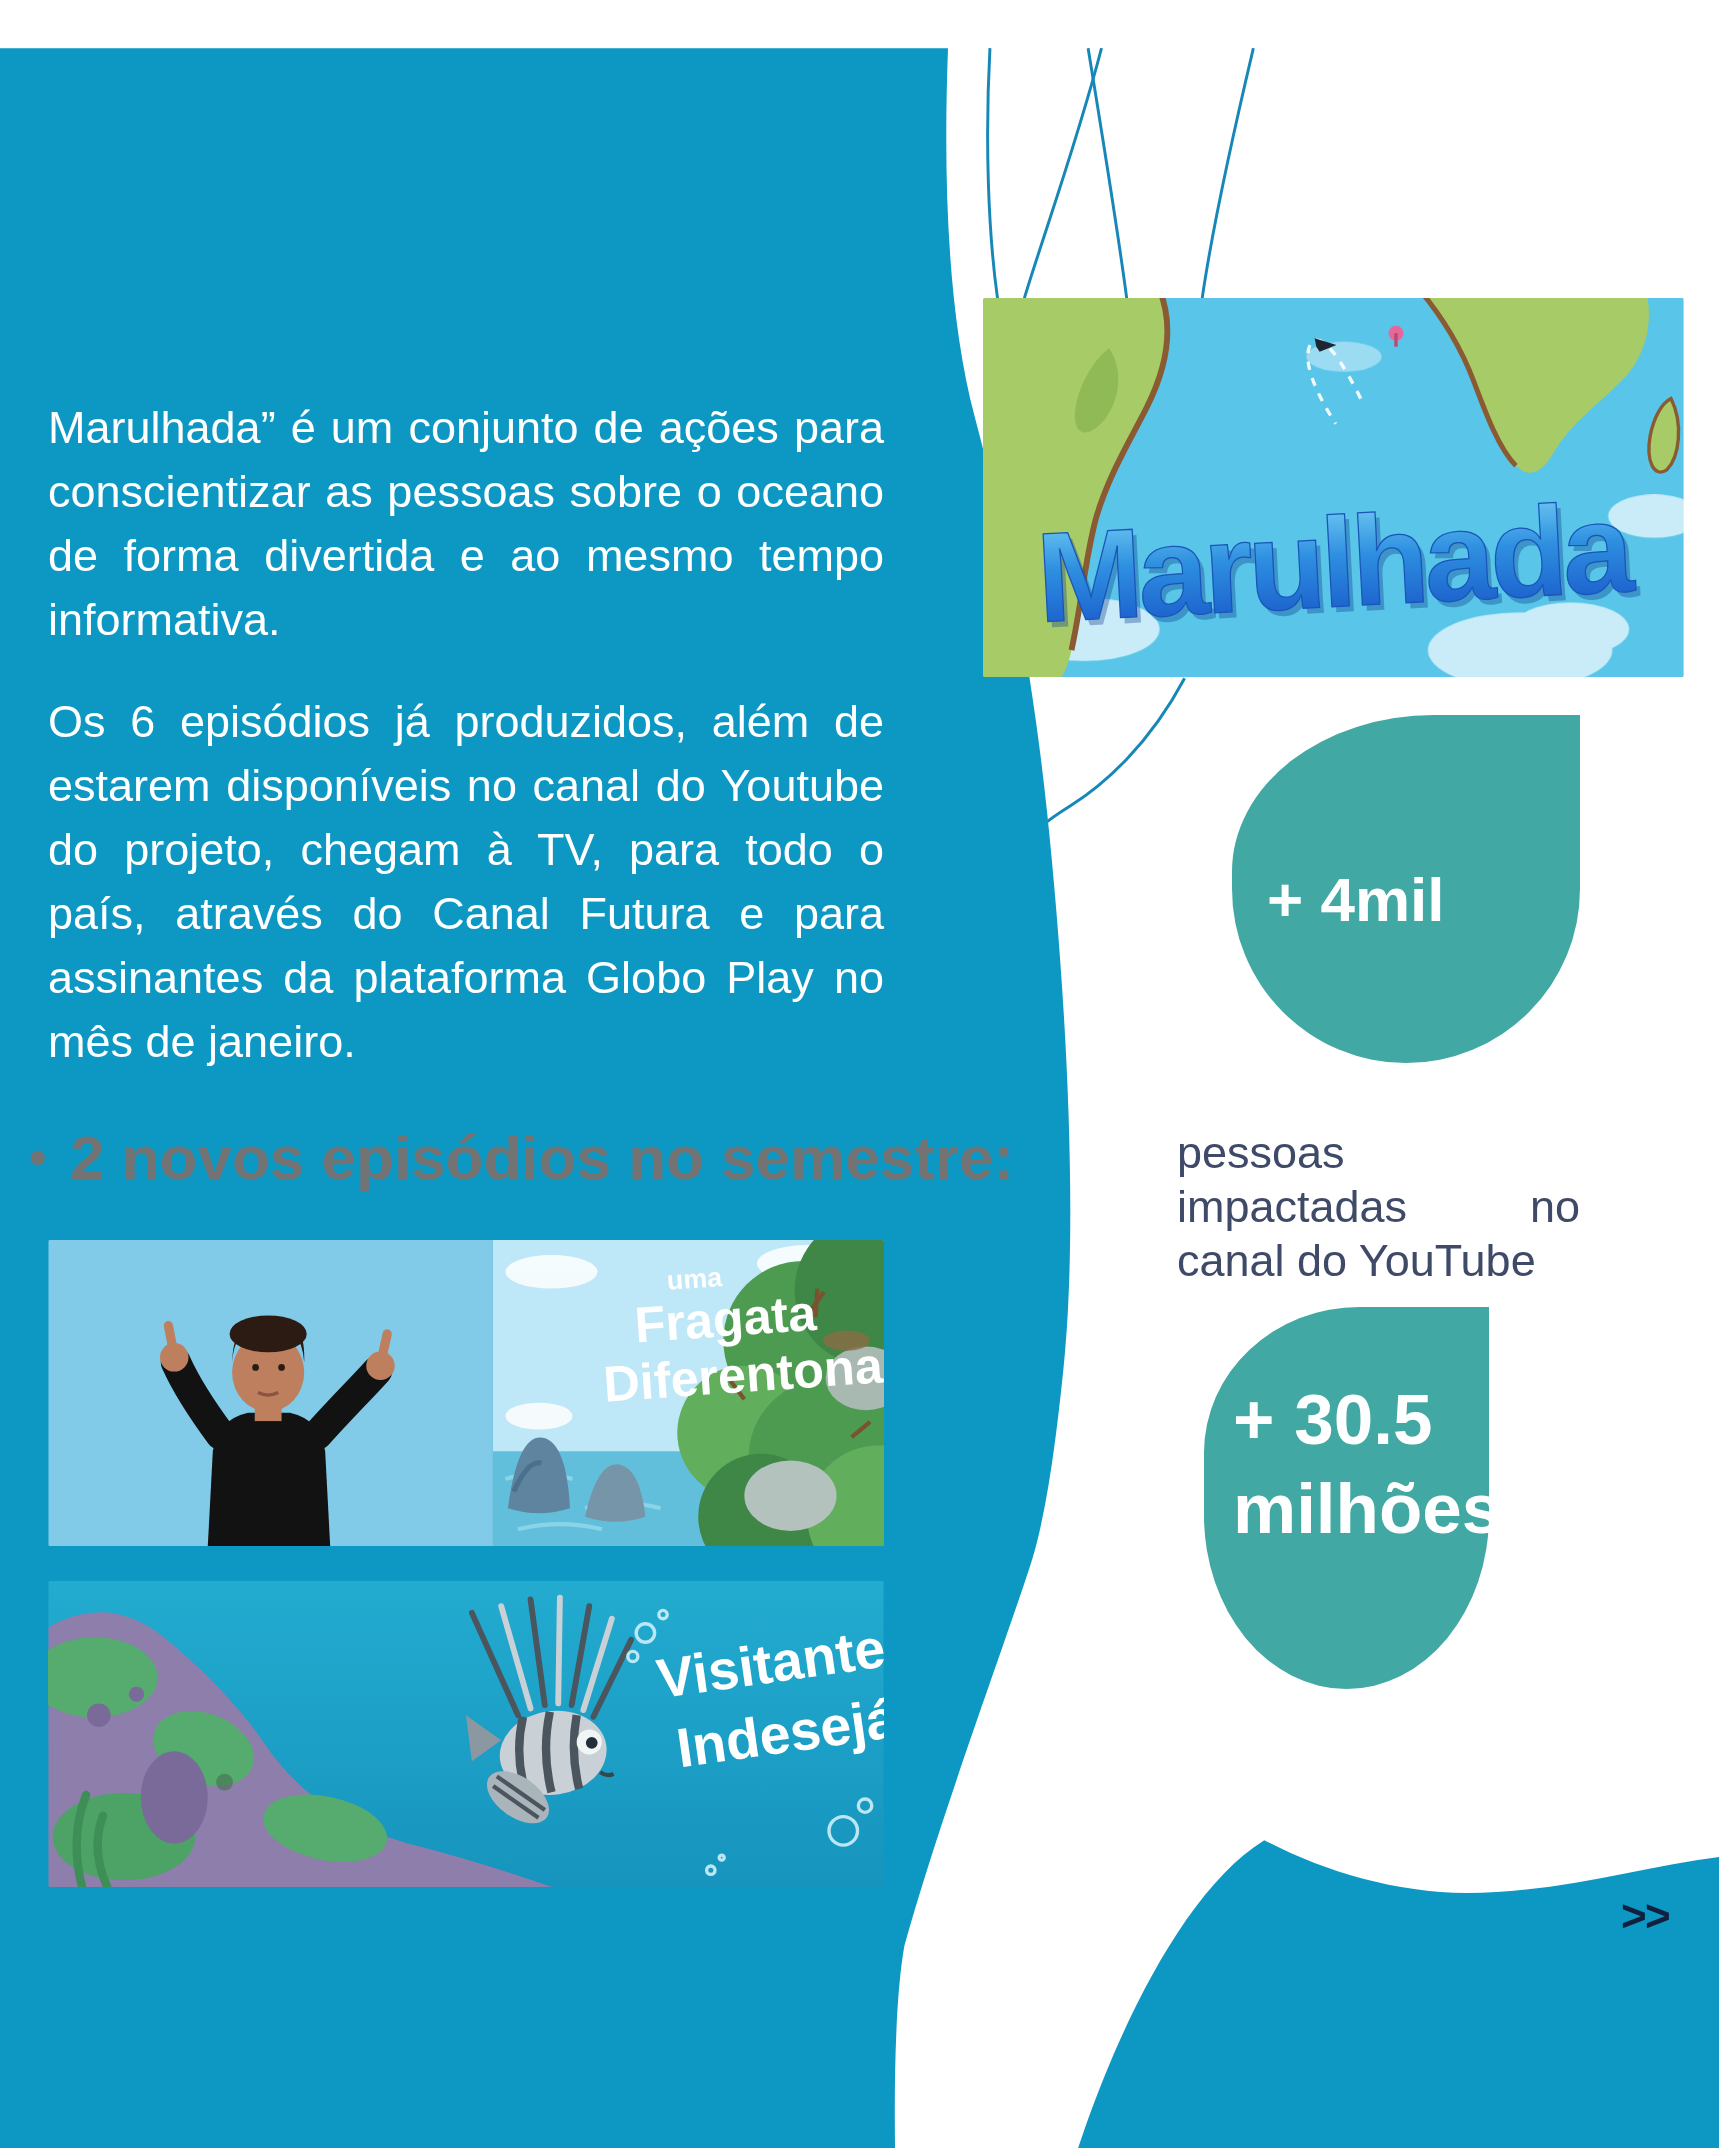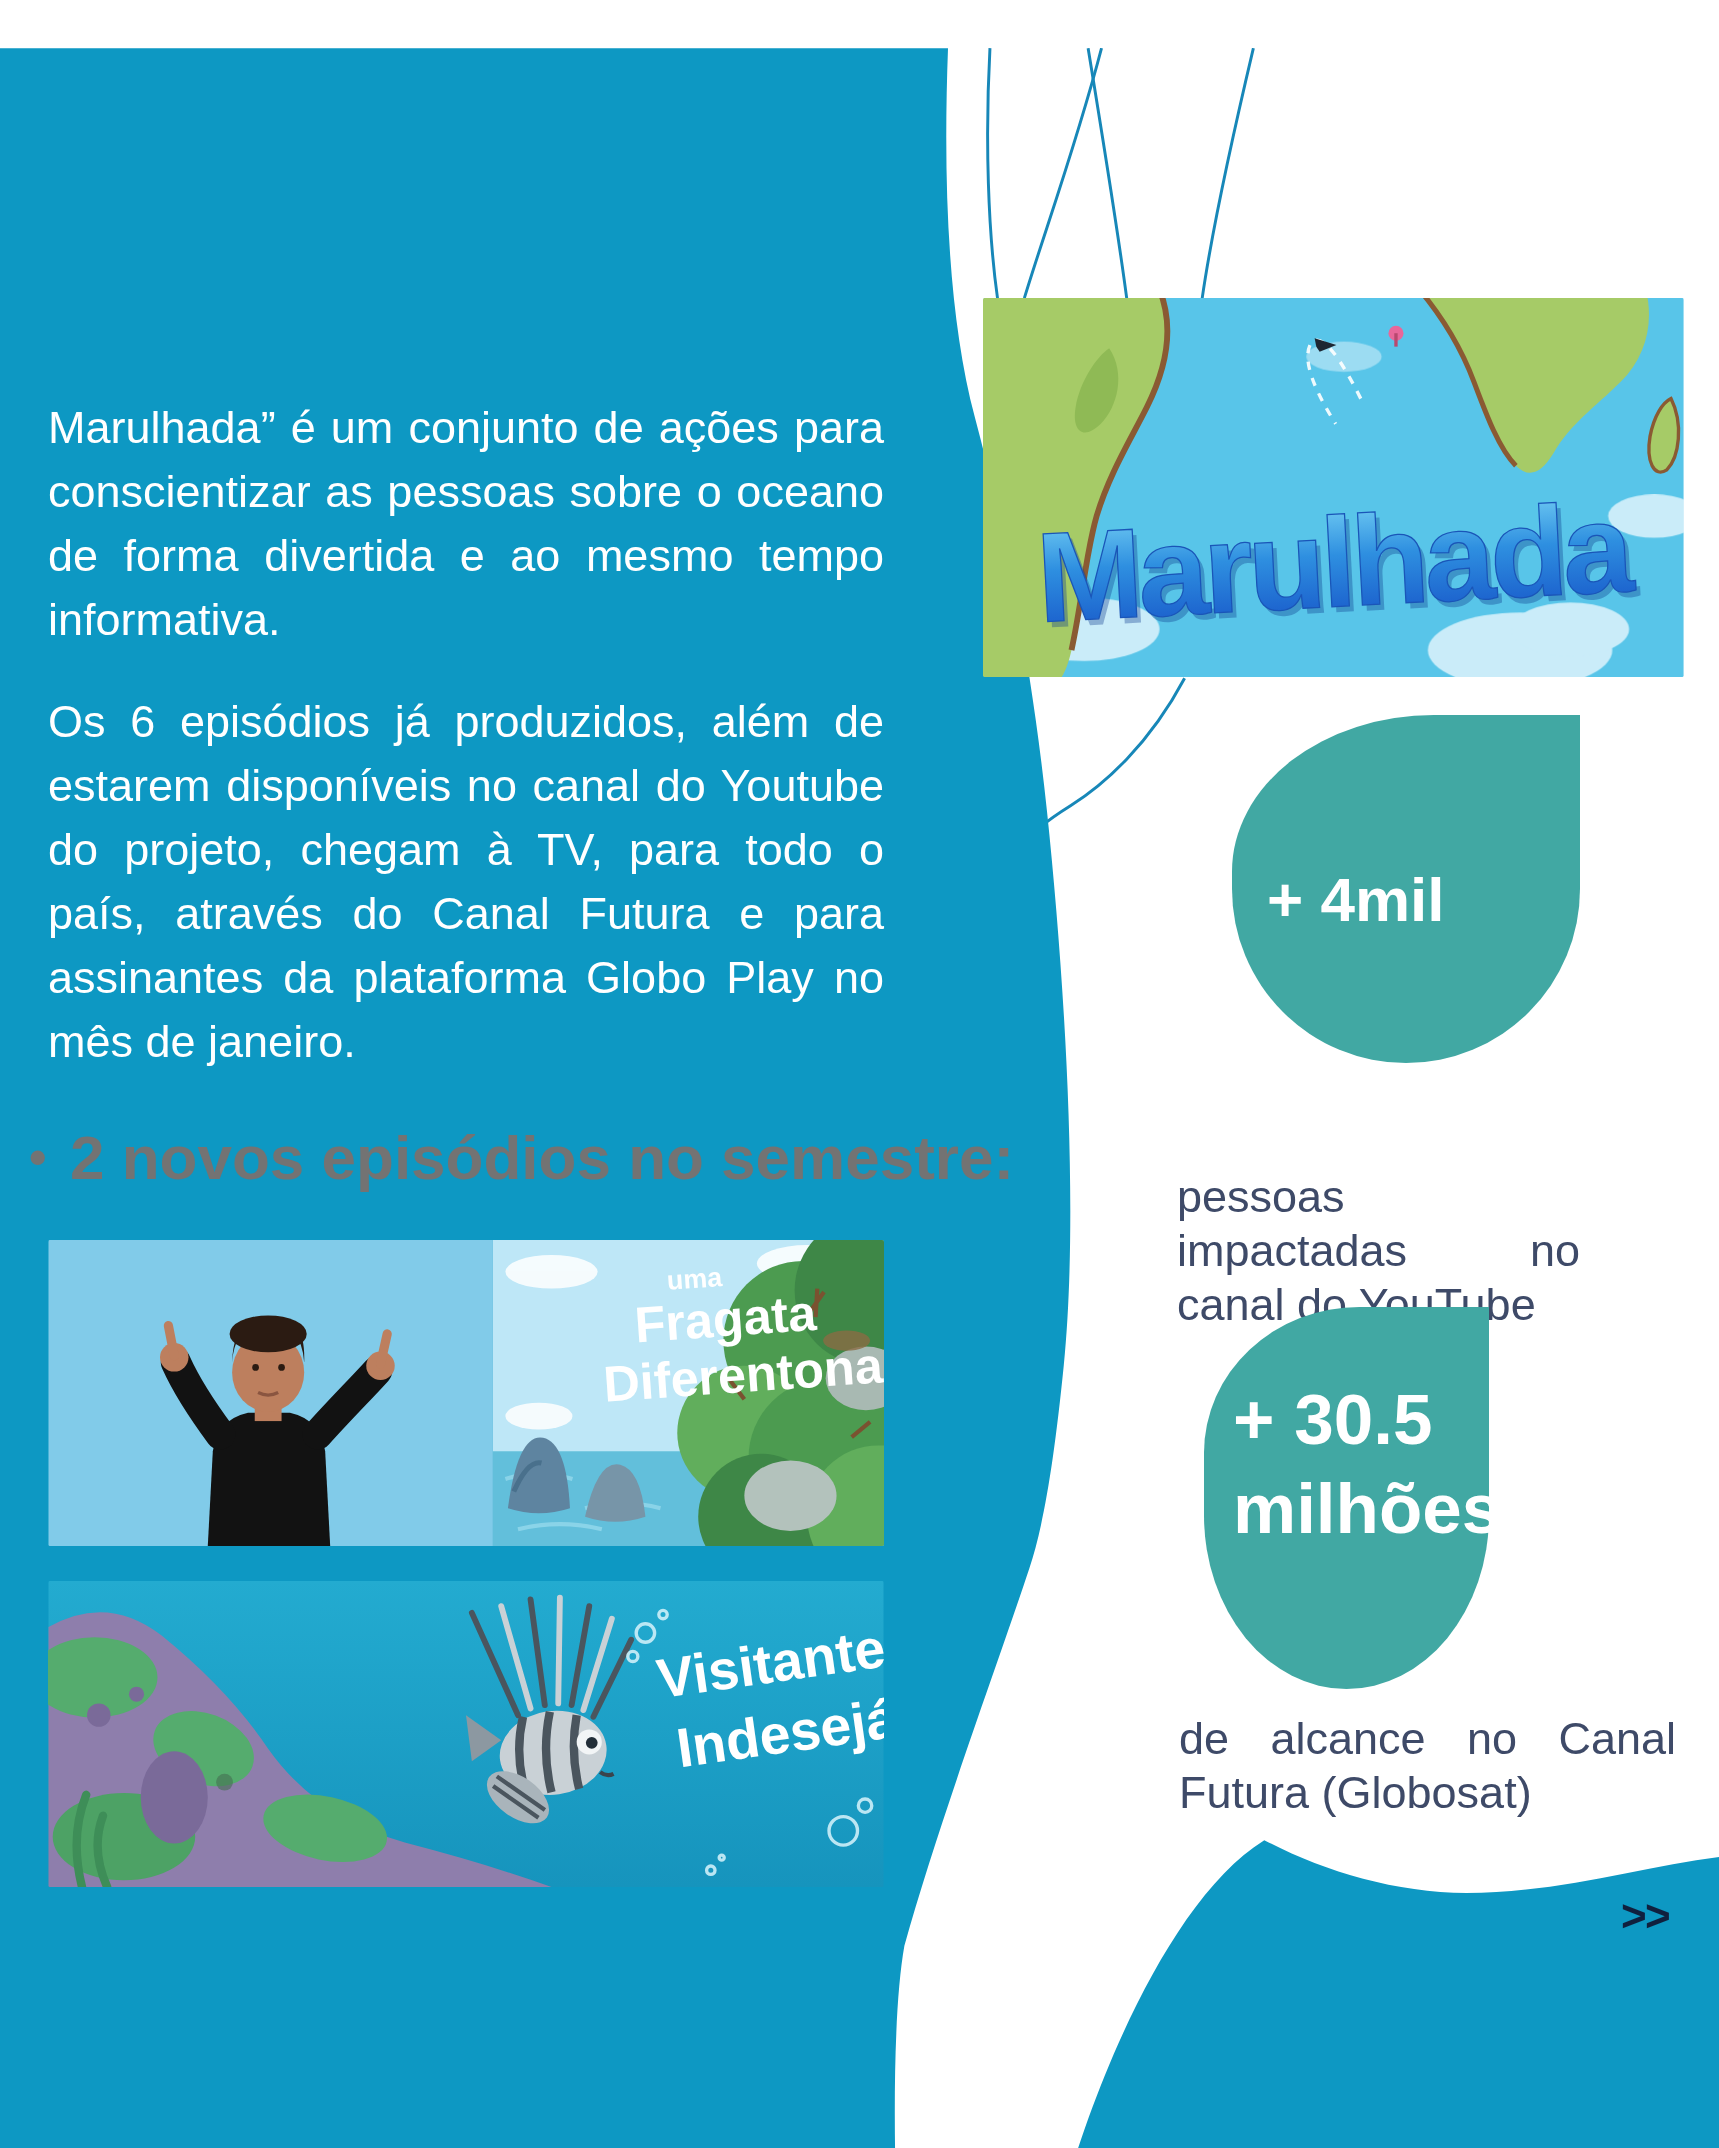--- a/index.html
+++ b/index.html
@@ -225,25 +225,24 @@
 
       <g fill="#ffffff" font-family="Liberation Sans, sans-serif" font-weight="bold" transform="rotate(-8 800 140)">
         <text x="730" y="130" font-size="66">Visitante</text>
         <text x="742" y="215" font-size="66">Indesejável</text>
       </g>
     </svg>
   </div>
 
   <div class="drop drop1" style="left:1232px;top:667px;width:348px;height:348px"></div>
   <div class="abs stat-value" style="left:1267px;top:816px;font-size:62px">+ 4mil</div>
-  <div class="abs caption" style="left:1177px;top:1122px;width:403px">pessoas impactadas no canal do YouTube</div>
+  <div class="abs caption" style="left:1177px;top:1078px;width:403px">pessoas impactadas no canal do YouTube</div>
 
   <div class="drop drop2" style="left:1204px;top:1259px;width:285px;height:382px"></div>
   <div class="abs stat-value" style="left:1233px;top:1327px;font-size:71px;line-height:89px">
     <div>+ 30.5</div>
     <div>milhões</div>
   </div>
-  <div class="abs caption" style="left:1179px;top:1664px;width:497px">de alcance no Canal Futura (Globosat)</div>
 
   <div class="abs arrow" style="left:1621px;top:1843px">&gt;&gt;</div>
 
 </div>
 
 
 </body></html>

